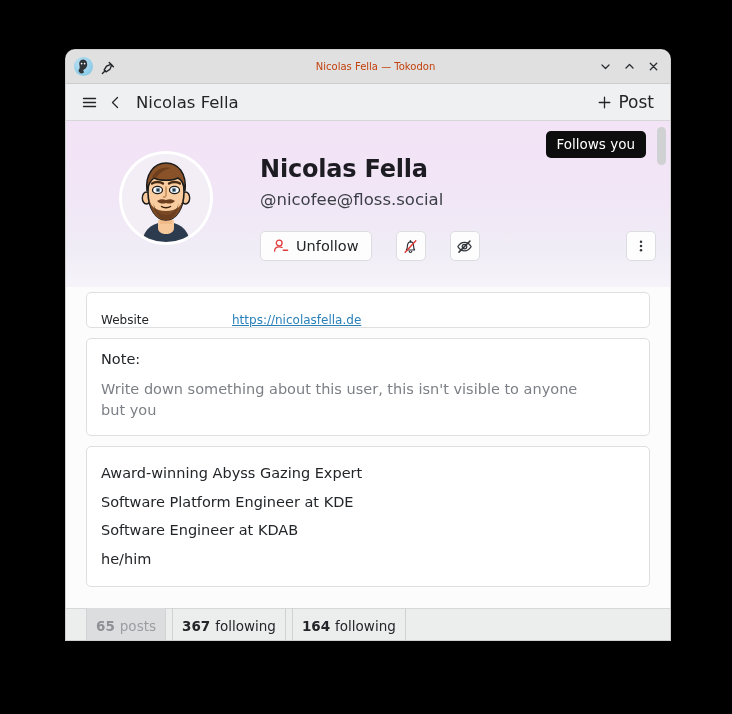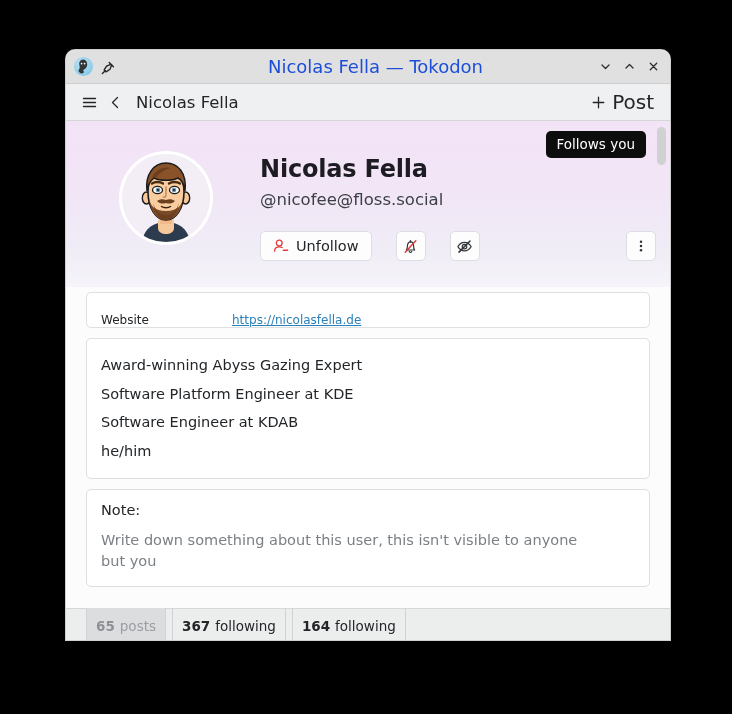--- a/index.html
+++ b/index.html
@@ -57,22 +57,22 @@
     display: block;
   }
   .app-icon svg { position: absolute; left: 3px; top: 2px; }
 
   .pin-icon { width: 14px; height: 14px; display: block; }
 
   .tb-title {
     position: absolute;
     left: 15px; right: 0;
     text-align: center;
-    font-size: 18px;
-    color: #1d4ed8;
+    font-size: 10px;
+    color: #c2410c;
     pointer-events: none;
   }
 
   .tb-right {
     position: absolute;
     right: 6px;
     top: 0;
     height: 33px;
     display: flex;
     align-items: center;
@@ -108,21 +108,21 @@
   .page-title {
     font-size: 16.5px;
     color: #232629;
     margin-left: 8px;
   }
   .toolbar-spacer { flex: 1; }
   .post-btn {
     display: flex;
     align-items: center;
     gap: 6px;
-    font-size: 20px;
+    font-size: 17px;
     color: #232629;
     padding: 3px 6px;
     border-radius: 4px;
   }
 
   
   .content {
     position: relative;
     height: 487px;
     background: #fcfcfc;
@@ -484,31 +484,31 @@
 
       <div class="cards">
 
         <div class="card">
           <div class="website-row">
             <span class="website-label">Website</span>
             <span class="website-link">https://nicolasfella.de</span>
           </div>
         </div>
 
+        <div class="card note-card">
+          <div class="note-title">Note:</div>
+          <div class="note-placeholder">Write down something about this user, this isn't visible to anyone but you</div>
+        </div>
+
         <div class="card bio-card">
           <div class="bio-line">Award-winning Abyss Gazing Expert</div>
           <div class="bio-line">Software Platform Engineer at KDE</div>
           <div class="bio-line">Software Engineer at KDAB</div>
           <div class="bio-line">he/him</div>
         </div>
-
-        <div class="card note-card">
-          <div class="note-title">Note:</div>
-          <div class="note-placeholder">Write down something about this user, this isn't visible to anyone but you</div>
-        </div>
       </div>
 
       <div class="scrollbar">
         <div class="scroll-thumb"></div>
       </div>
     </div>
 
     <div class="statsbar">
       <div class="stat active">
         <span class="num">65</span>

